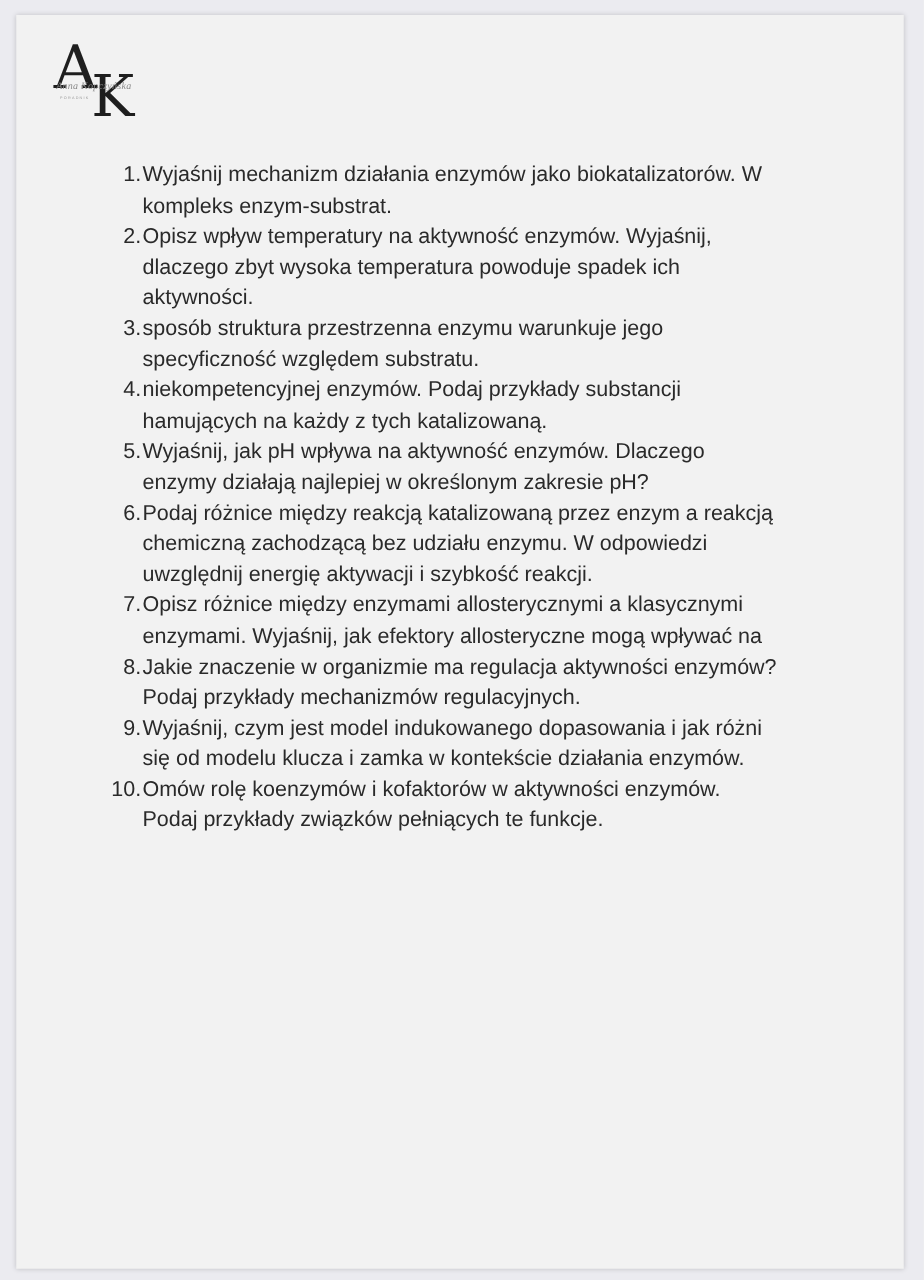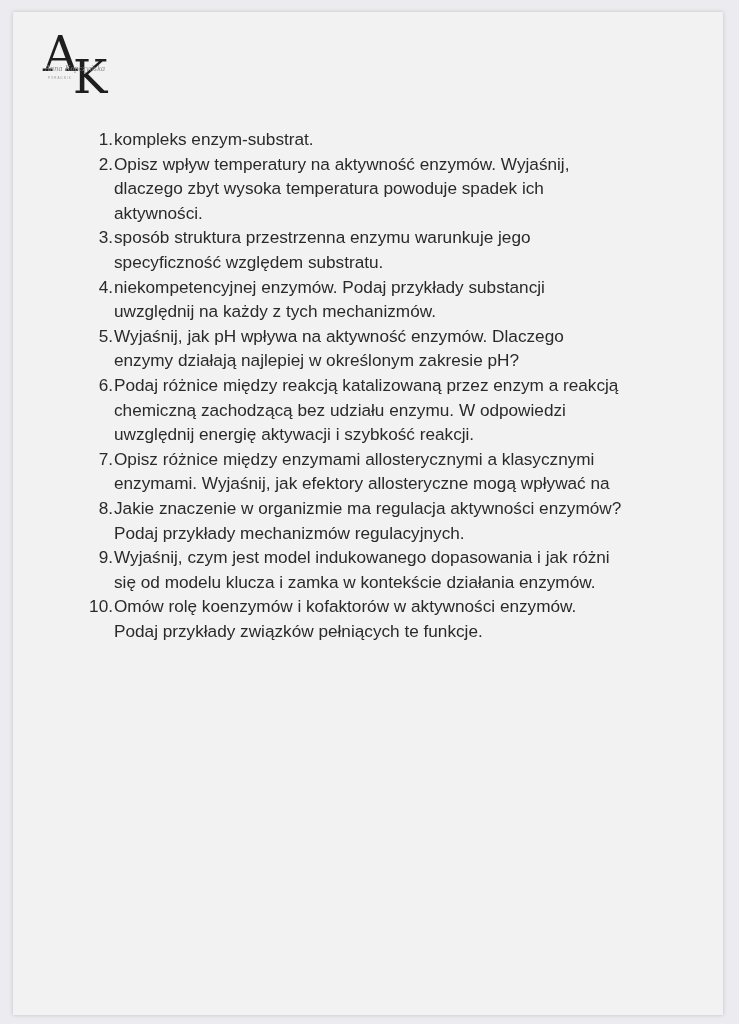--- a/index.html
+++ b/index.html
@@ -110,37 +110,38 @@
   <div class="logo">
     <span class="letter-a">A</span>
     <span class="letter-k">K</span>
     <span class="signature">Anna Kopczyńska</span>
     <span class="tagline">PORADNIK</span>
   </div>
 
   <ol class="question-list">
     <li class="question">
       <span class="num">1.</span>
+      <span class="line">Wyjaśnij mechanizm działania enzymów jako biokatalizatorów. W</span>
       <span class="line">kompleks enzym-substrat.</span>
     </li>
     <li class="question">
       <span class="num">2.</span>
       <span class="line">Opisz wpływ temperatury na aktywność enzymów. Wyjaśnij,</span>
       <span class="line">dlaczego zbyt wysoka temperatura powoduje spadek ich</span>
       <span class="line">aktywności.</span>
     </li>
     <li class="question">
       <span class="num">3.</span>
       <span class="line">sposób struktura przestrzenna enzymu warunkuje jego</span>
       <span class="line">specyficzność względem substratu.</span>
     </li>
     <li class="question">
       <span class="num">4.</span>
       <span class="line">niekompetencyjnej enzymów. Podaj przykłady substancji</span>
-      <span class="line">uwzględnij na każdy z tych mechanizmów.</span>
+      <span class="line">hamujących na każdy z tych katalizowaną.</span>
     </li>
     <li class="question">
       <span class="num">5.</span>
       <span class="line">Wyjaśnij, jak pH wpływa na aktywność enzymów. Dlaczego</span>
       <span class="line">enzymy działają najlepiej w określonym zakresie pH?</span>
     </li>
     <li class="question">
       <span class="num">6.</span>
       <span class="line">Podaj różnice między reakcją katalizowaną przez enzym a reakcją</span>
       <span class="line">chemiczną zachodzącą bez udziału enzymu. W odpowiedzi</span>

